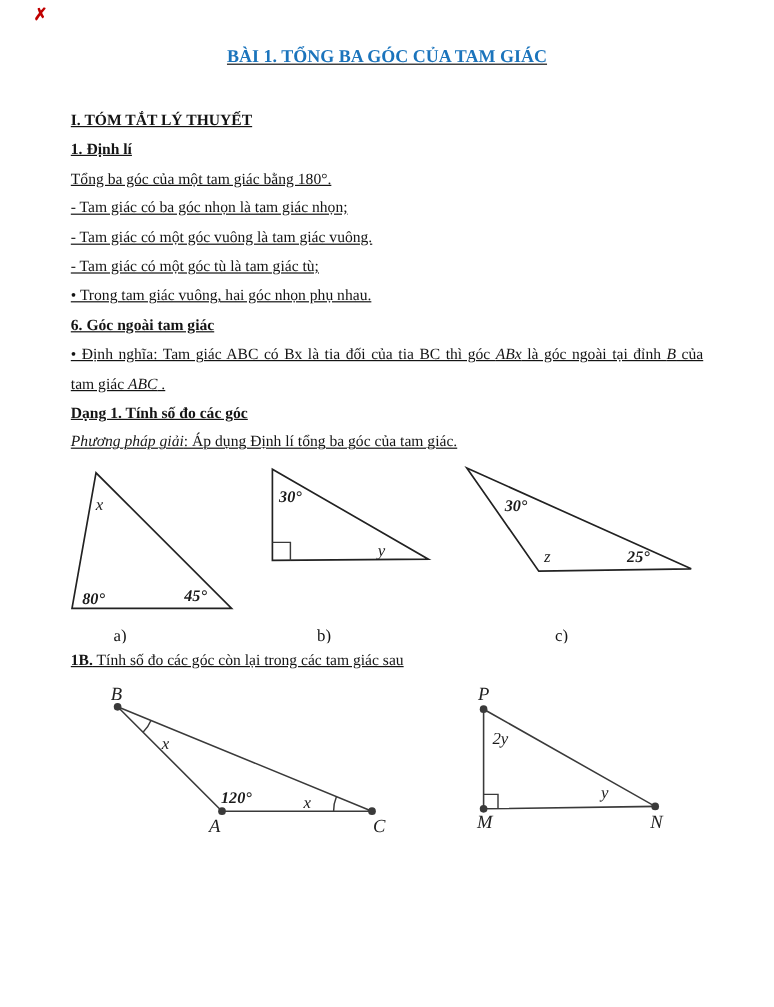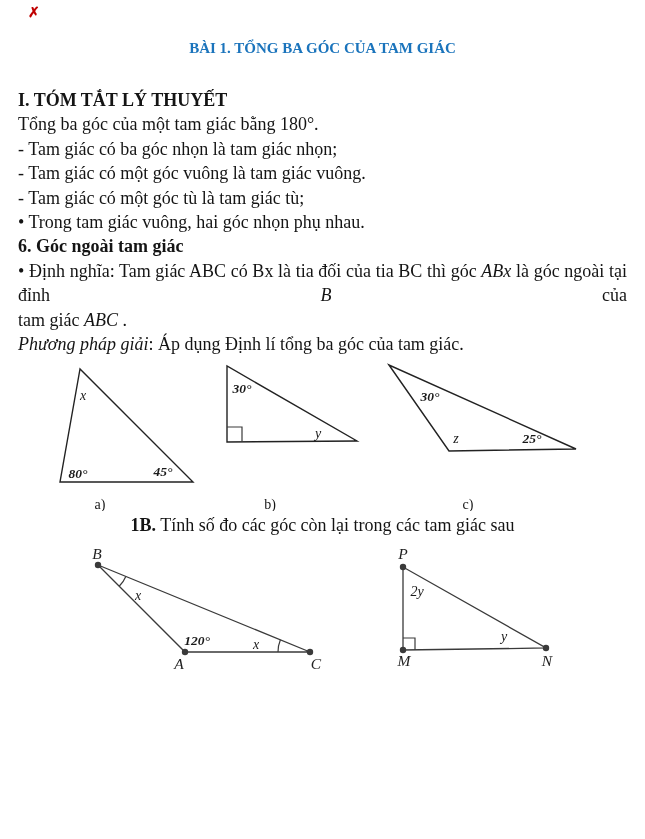--- a/index.html
+++ b/index.html
@@ -4,62 +4,64 @@
 <style>
   html,body{margin:0;padding:0;}
   body{
     width:645px;height:839px;background:#ffffff;position:relative;
     font-family:"Liberation Serif", serif;color:#141414;overflow:hidden;
   }
   .broken-img{
     position:absolute;top:4px;left:28px;
     font:bold 14px "Liberation Sans", sans-serif;color:#c00000;
   }
-  .pad{padding:0 18px;}
+  .pad{padding:0 59px;text-decoration:underline;}
   .pad1{padding-top:37px;}
   .title{
     margin:0 0 29px 0;text-align:center;
     font-size:15px;font-weight:bold;color:#1b74bc;line-height:22px;
   }
-  p{margin:0;font-size:18px;line-height:24.4px;}
+  p{margin:0;font-size:13px;line-height:24.4px;}
   .b{font-weight:bold;}
   .i{font-style:italic;}
   .just{text-align:justify;text-align-last:justify;}
   svg{display:block;}
   .tri{fill:none;stroke:#222222;stroke-width:1.4;stroke-linejoin:miter;}
   .tri2{fill:none;stroke:#3a3a3a;stroke-width:1.3;stroke-linejoin:miter;}
   .mark{fill:none;stroke:#3a3a3a;stroke-width:1.2;}
   .dot{fill:#3a3a3a;}
   .deg{font:italic bold 13.5px "Liberation Serif", serif;fill:#1a1a1a;}
   .var{font:italic 14px "Liberation Serif", serif;fill:#1a1a1a;}
   .vtx{font:italic 15.5px "Liberation Serif", serif;fill:#222222;}
   .figlabel{font:14px "Liberation Serif", serif;fill:#141414;}
-  .p1b{margin-top:2px;text-align:center;}
+  .p1b{margin-top:2px;}
   .svg1b{margin-top:3px;}
 </style>
 </head>
 <body>
 
 <span class="broken-img" style="color: rgb(192, 0, 0);">✗</span>
 
 <div class="pad pad1">
 
   <h1 class="title" style="color: rgb(27, 116, 188);">BÀI 1. TỔNG BA GÓC CỦA TAM GIÁC</h1>
 
   <p class="b">I. TÓM TẮT LÝ THUYẾT</p>
+  <p class="b">1. Định lí</p>
   <p>Tổng ba góc của một tam giác bằng 180°.</p>
   <p>- Tam giác có ba góc nhọn là tam giác nhọn;</p>
   <p>- Tam giác có một góc vuông là tam giác vuông.</p>
   <p>- Tam giác có một góc tù là tam giác tù;</p>
   <p>• Trong tam giác vuông, hai góc nhọn phụ nhau.</p>
   <p class="b">6. Góc ngoài tam giác</p>
 
   <p class="just"><span>• Định nghĩa: Tam giác ABC có Bx là tia đối của tia BC thì góc </span><span class="i">ABx</span><span> là góc ngoài tại đỉnh </span><span class="i">B</span><span> của</span></p>
   <p><span>tam giác </span><span class="i">ABC</span><span> .</span></p>
 
+  <p class="b">Dạng 1. Tính số đo các góc</p>
   <p><span class="i">Phương pháp giải</span><span>: Áp dụng Định lí tổng ba góc của tam giác.</span></p>
 </div>
 
 <svg width="645" height="155" viewBox="0 0 645 155">
 
   <polygon class="tri" points="80,13 60,126 193,126"></polygon>
   <text class="var" x="83" y="44" text-anchor="middle">x</text>
   <text class="deg" x="78" y="122" text-anchor="middle">80°</text>
   <text class="deg" x="163" y="120" text-anchor="middle">45°</text>
   <text class="figlabel" x="100" y="153" text-anchor="middle">a)</text>

